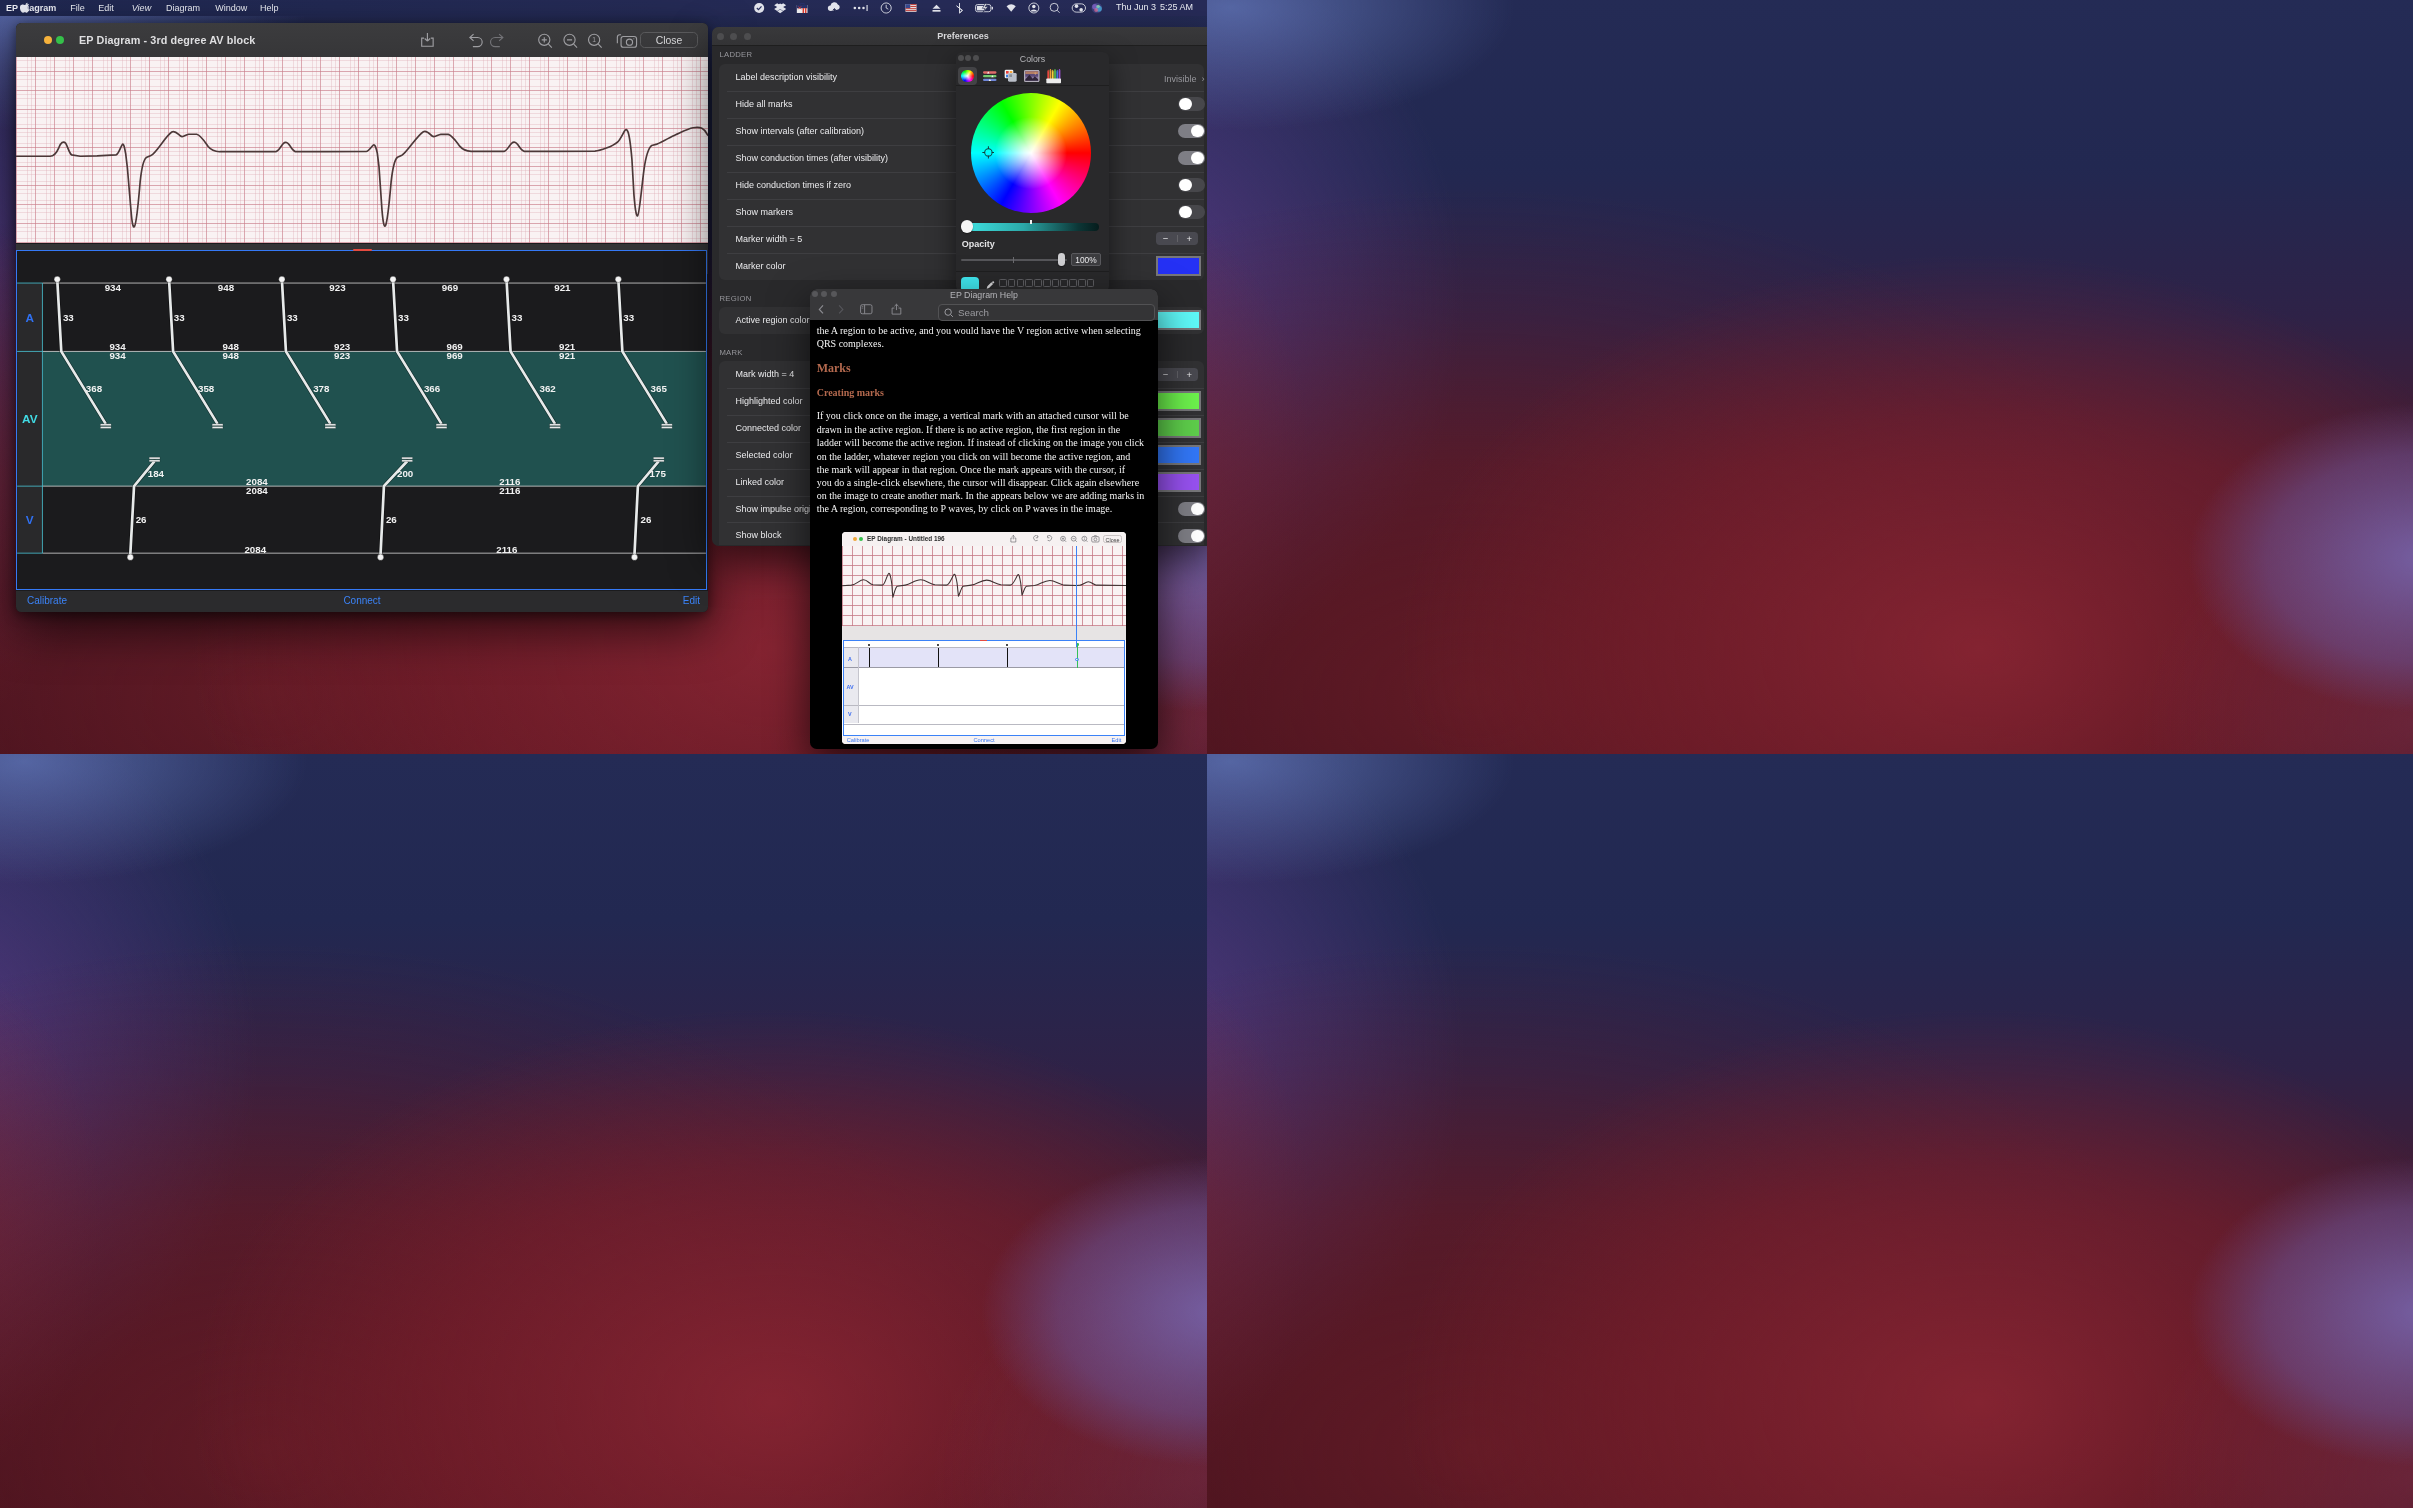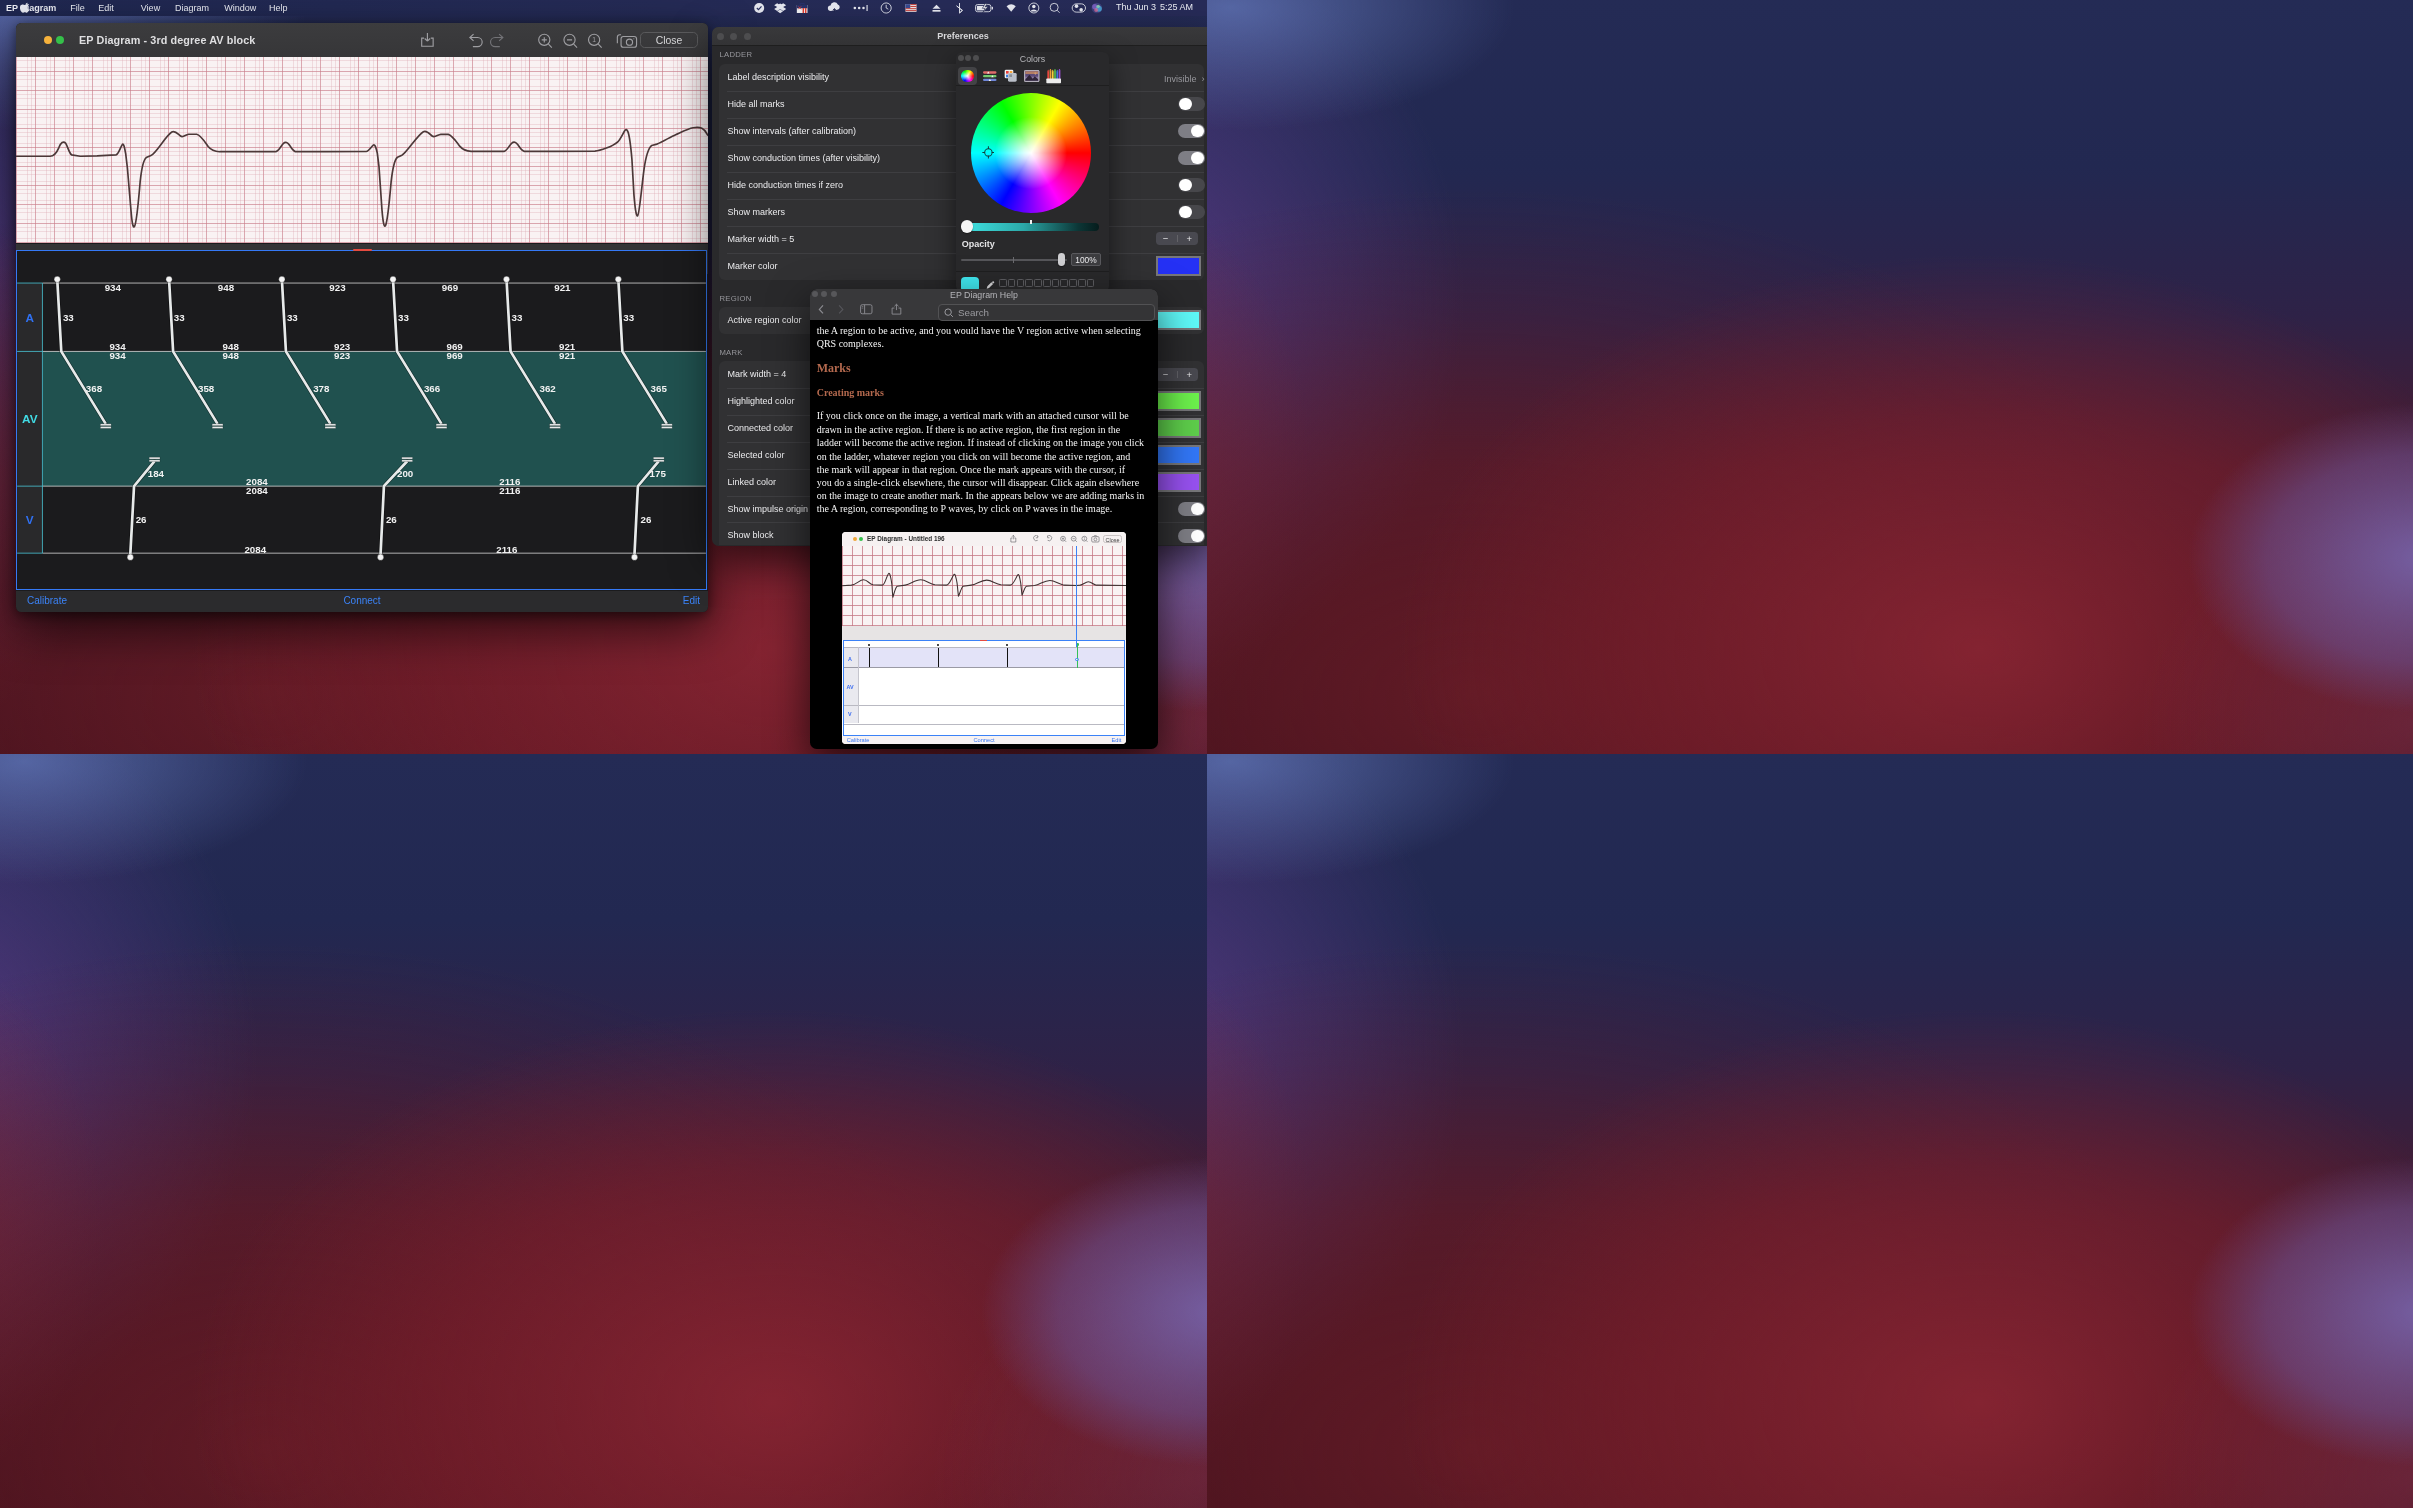--- a/index.html
+++ b/index.html
@@ -74,21 +74,21 @@
   #prefs-tb {
     position:absolute; left:0; top:0; right:0; height:19px;
     background:linear-gradient(#39393b,#333335); border-bottom:0.7px solid #1e1e1e;
     border-radius:6.7px 6.7px 0 0;
   }
   #prefs-title { position:absolute; top:4px; left:0; right:0; text-align:center; font-size:9px; font-weight:700; color:#d8d8da; }
   .ptl { position:absolute; top:5.7px; width:7.4px; height:7.4px; border-radius:50%; background:#4d4d4f; }
   .sechead { position:absolute; color:#97979c; font-size:7.7px; letter-spacing:0.3px; }
   .group { position:absolute; left:719px; width:485px; background:#313133; border-radius:6px; }
   .row { position:absolute; left:8.4px; right:0; height:27px; color:#ebebed; font-size:9px; }
-  .row .lbl { position:absolute; left:0; top:8px; }
+  .row .lbl { position:absolute; left:8px; top:8px; }
   .sep { position:absolute; left:8.4px; right:0; height:0.7px; background:#3e3e41; }
   
   .tog { position:absolute; width:26.6px; height:14px; border-radius:7.4px; }
   .tog .knob { position:absolute; top:0.7px; width:12.8px; height:12.8px; background:#fff; border-radius:50%; }
   .tog.off { background:#47474b; } .tog.off .knob { left:1px; }
   .tog.on  { background:#7e7e85; } .tog.on  .knob { left:12.8px; }
   
   .stepper { position:absolute; width:42px; height:13px; background:#494950; border-radius:3.7px; color:#e8e8ea; font-size:9.4px; }
   .stepper:after { content:""; position:absolute; left:21px; top:2.7px; bottom:2.7px; width:0.7px; background:#636368; }
   
@@ -113,21 +113,21 @@
 </head>
 <body>
 
 <div id="menubar">
   <svg class="abs" style="left:20px; top:2.4px;" width="10.8" height="10.8" viewBox="0 0 16 16">
     <path fill="#e8eaf2" d="M11.2 1.1c.1.9-.3 1.7-.8 2.3-.6.6-1.4 1.1-2.2 1-.1-.8.3-1.6.8-2.2.6-.6 1.5-1 2.2-1.1zM13.9 11.5c-.4.9-.6 1.3-1.1 2-.7 1.1-1.7 2.4-2.9 2.4-1.1 0-1.4-.7-2.8-.7-1.4 0-1.8.7-2.8.7-1.2 0-2.1-1.2-2.8-2.2C-.4 10.8-.6 7.2.9 5.3c1-1.3 2.3-1.6 3.3-1.6 1.1 0 1.8.7 2.8.7.9 0 1.5-.7 2.8-.7.9 0 2 .4 2.9 1.5-2.5 1.4-2.1 5 .2 6.3z"></path>
   </svg>
   <span class="mi" style="font-weight:700;">EP Diagram</span>
   <span class="mi" style="margin-left:8px;">File</span>
   <span class="mi" style="margin-left:7.4px;">Edit</span>
-  <span class="mi" style="margin-left:21px;">View</span>
+  <span class="mi" style="margin-left:12px;font-style:italic;">View</span>
   <span class="mi" style="margin-left:8.8px;">Diagram</span>
   <span class="mi" style="margin-left:9.4px;">Window</span>
   <span class="mi" style="margin-left:6.7px;">Help</span>
 
   <svg class="abs" style="left:749px; top:2px;" width="377" height="12" viewBox="0 0 560 18" fill="none" stroke="#e6e8f0" stroke-width="1.3">
     <circle cx="12.5" cy="9" r="7.5" fill="#e6e8f0" stroke="none"></circle>
       <path d="M9 9l2.5 2.5 4.5-5" stroke="#2a3060" stroke-width="1.8"></path>
     <g fill="#e6e8f0" stroke="none">
         <path d="M44 4.7l-4.5-2.9 4.5-2.9 4.5 2.9z" transform="translate(0,3.2)"></path>
         <path d="M39.5 1.8l-4.5 2.9 4.5 2.9-4.5 2.9 4.5 2.9 4.5-2.9 4.5 2.9 4.5-2.9-4.5-2.9 4.5-2.9-4.5-2.9-4.5 2.9zM39.7 13.9l4.3 2.8 4.3-2.8-4.3-2.7z"></path>

